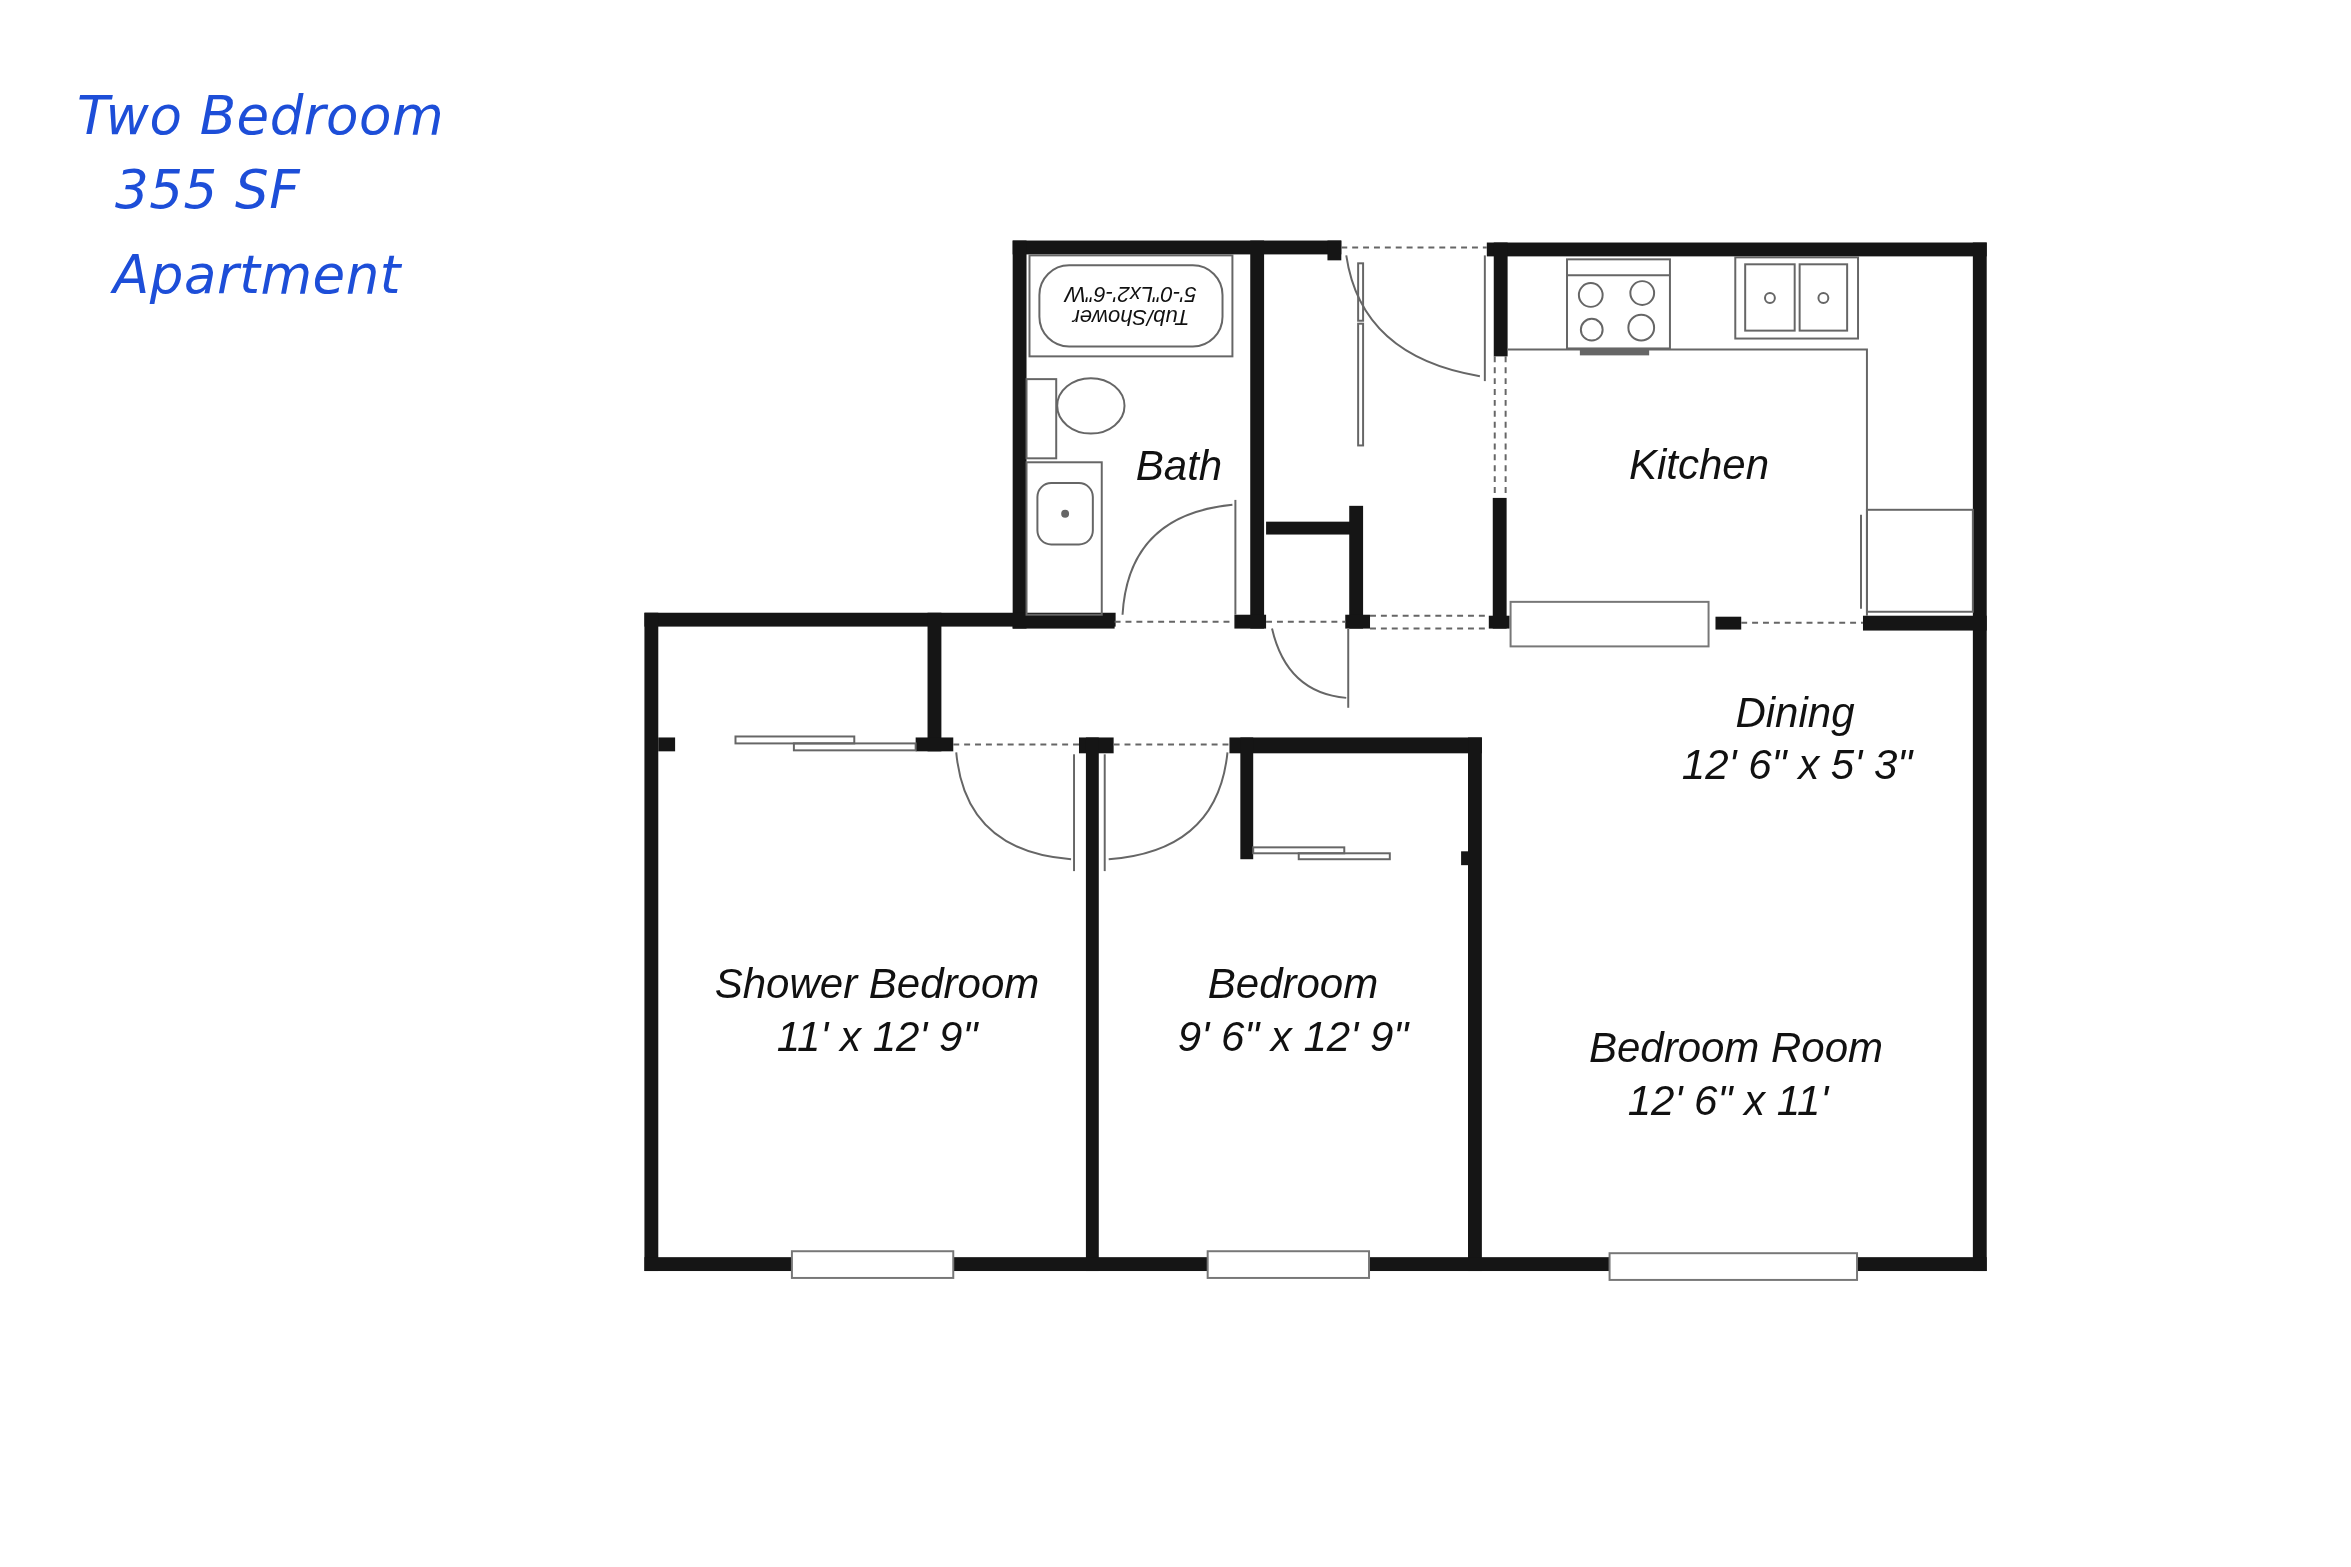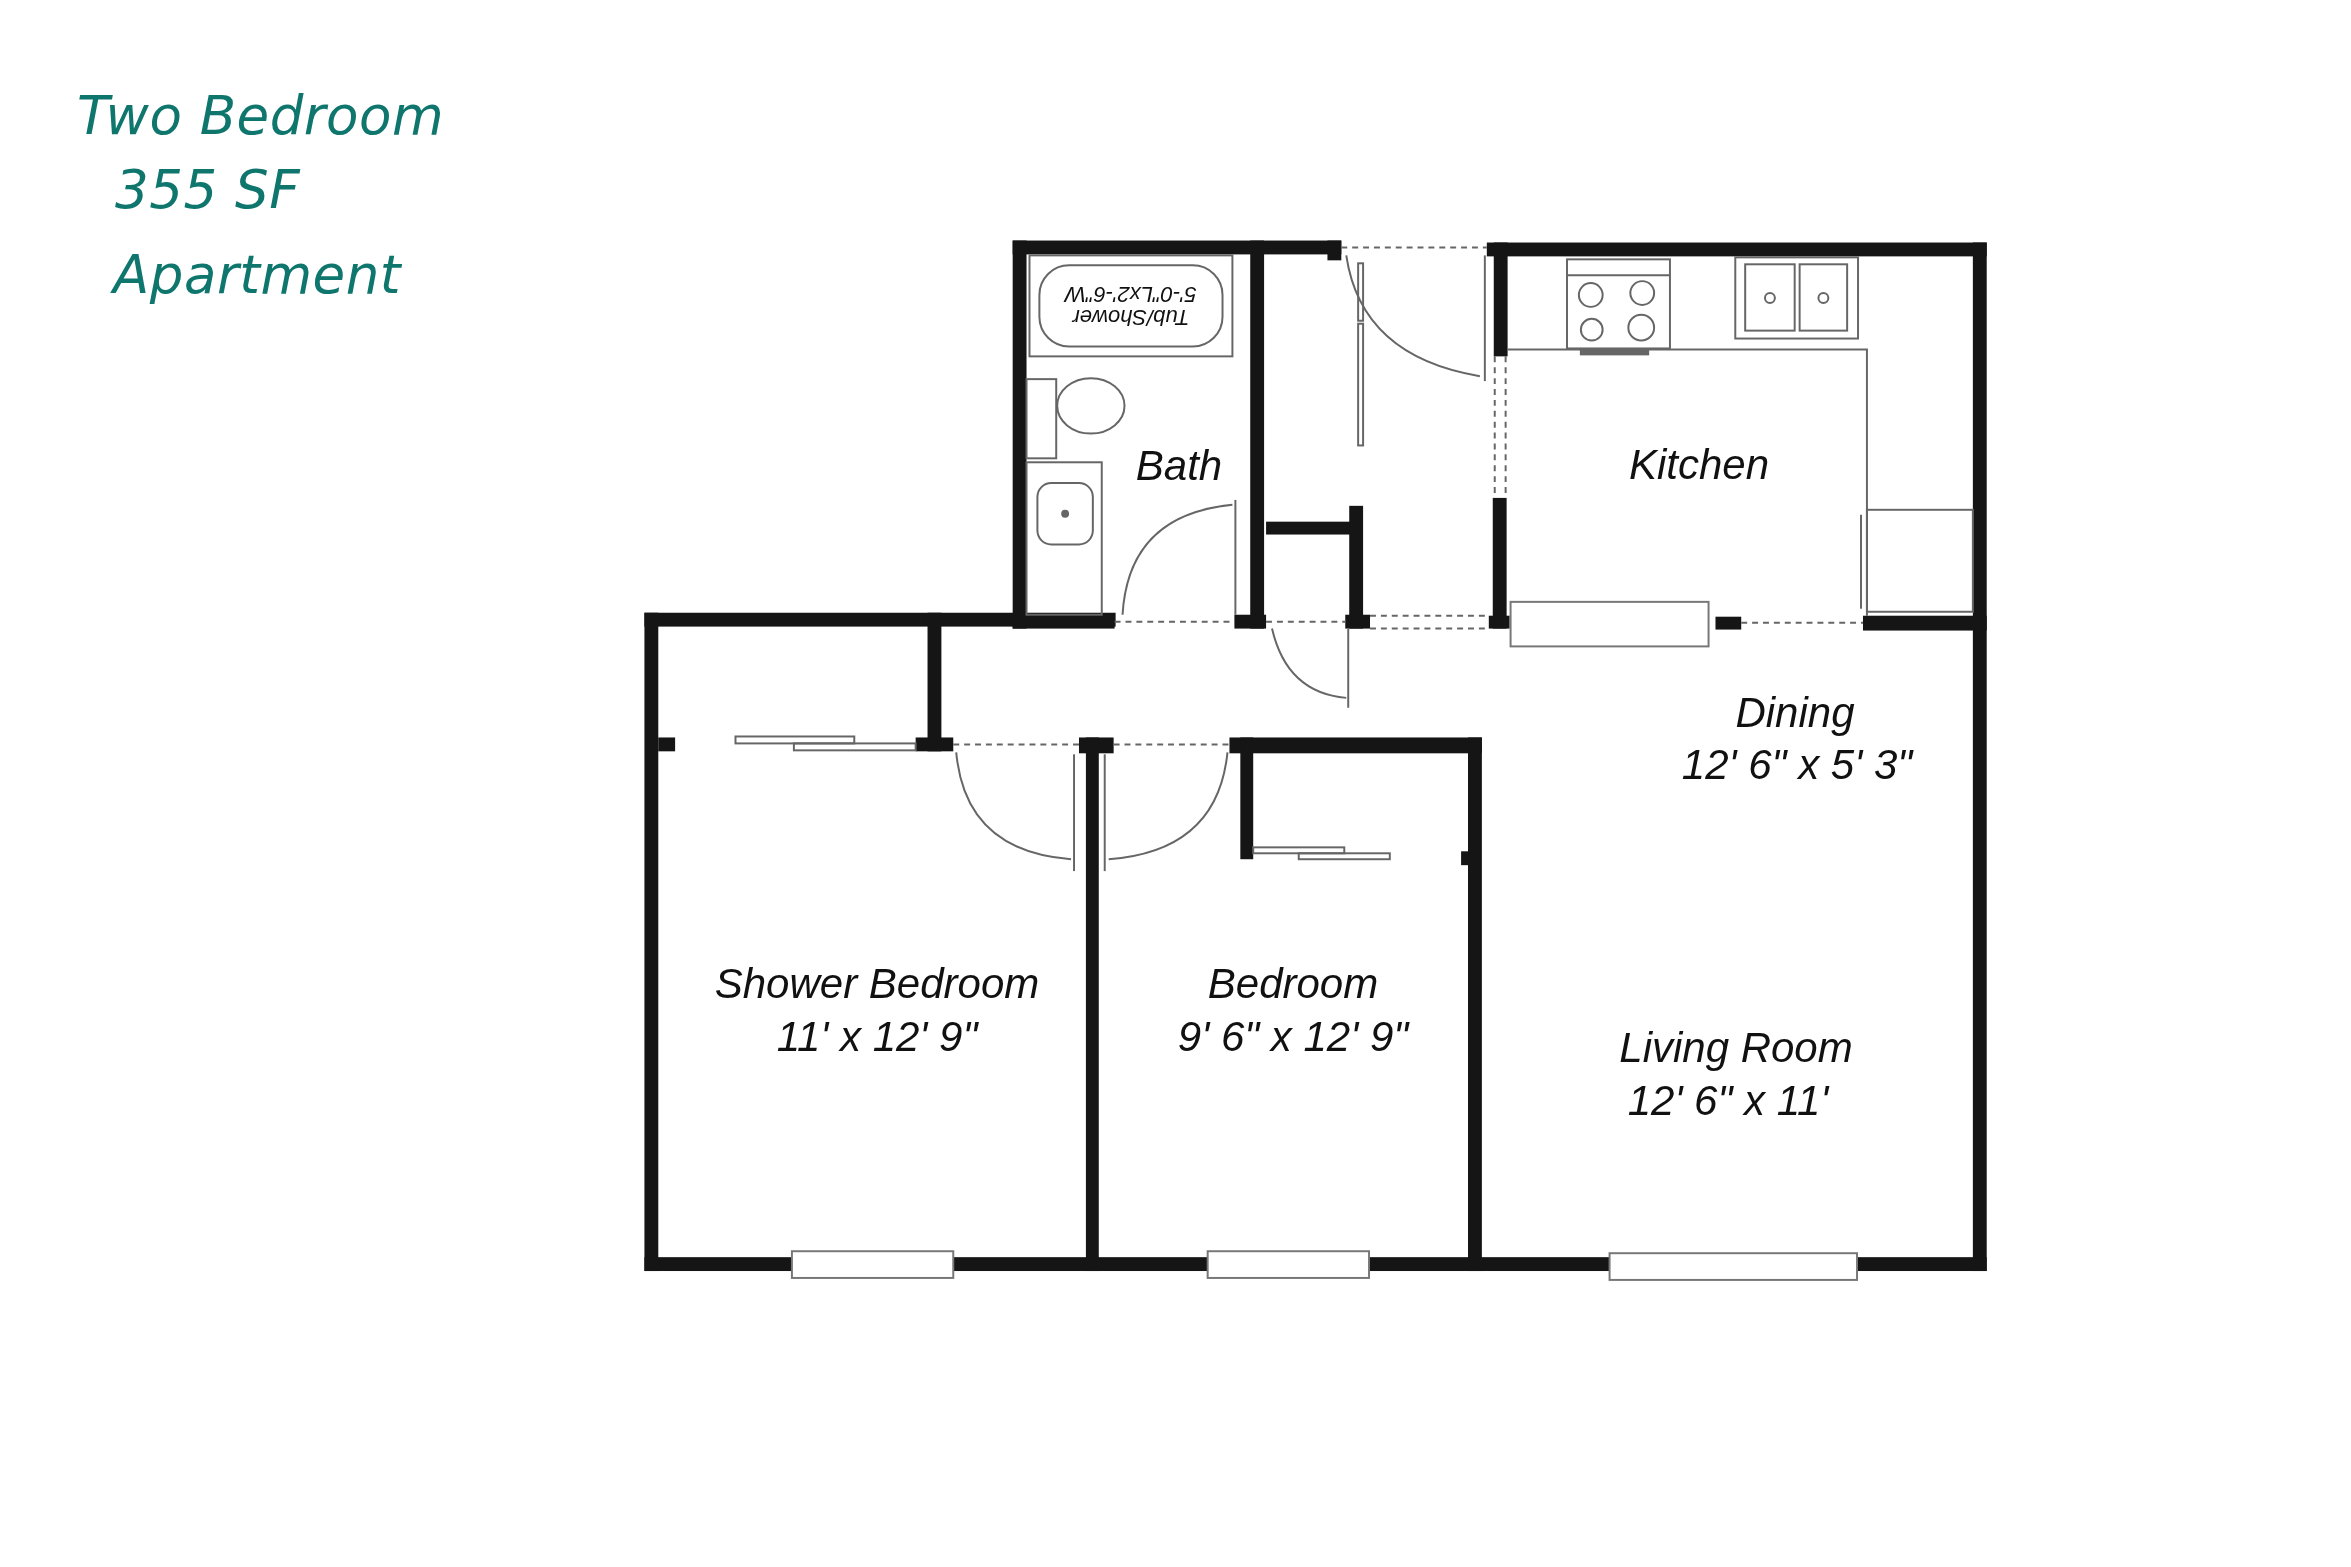--- a/index.html
+++ b/index.html
@@ -1,18 +1,18 @@
 <!DOCTYPE html>
 <html><head>
 <meta charset="utf-8">
 <style>
   html, body { margin:0; padding:0; background:#ffffff; }
   body { width:2351px; height:1567px; position:relative; overflow:hidden; font-family:"Liberation Sans", sans-serif; }
   #plan { position:absolute; left:0; top:0; }
-  .title-line { position:absolute; font-family:"DejaVu Sans", sans-serif; font-style:italic; font-size:53px; color:#0f766e; white-space:nowrap; letter-spacing:0.5px; }
+  .title-line { position:absolute; font-family:"DejaVu Sans", sans-serif; font-style:italic; font-size:53px; color:#1d4ed8; white-space:nowrap; letter-spacing:0.5px; }
   .room-label { position:absolute; font-family:"Liberation Sans", sans-serif; font-style:italic; font-size:42px; color:#111; white-space:nowrap; transform:translate(-50%,-50%); text-align:center; line-height:1; }
   .tub-label { position:absolute; font-family:"Liberation Sans", sans-serif; font-style:italic; font-size:22px; color:#111; white-space:nowrap; text-align:center; line-height:1.05; transform:translate(-50%,-50%) rotate(180deg); }
 </style>
 </head>
 <body>
 
 <svg id="plan" width="2351" height="1567" viewBox="0 0 2375 1583" xmlns="http://www.w3.org/2000/svg">
   <g fill="#151515">
 
     <rect x="1023" y="243" width="332" height="14"></rect>
@@ -127,15 +127,15 @@
 </div>
 
 <div class="room-label" style="left:1179px; top:466px;text-align:center;">Bath</div>
 <div class="room-label" style="left:1699px; top:465px;">Kitchen</div>
 <div class="room-label" style="left:1795px; top:713px;font-style:italic;">Dining</div>
 <div class="room-label" style="left:1797px; top:765px;">12' 6" x 5' 3"</div>
 <div class="room-label" style="left:877px; top:984px;">Shower Bedroom</div>
 <div class="room-label" style="left:877px; top:1037px;">11' x 12' 9"</div>
 <div class="room-label" style="left:1293px; top:984px;">Bedroom</div>
 <div class="room-label" style="left:1293px; top:1037px;">9' 6" x 12' 9"</div>
-<div class="room-label" style="left:1736px; top:1048px;">Living Room</div>
+<div class="room-label" style="left:1736px; top:1048px;">Bedroom Room</div>
 <div class="room-label" style="left:1728px; top:1101px;">12' 6" x 11'</div>
 
 
 </body></html>

